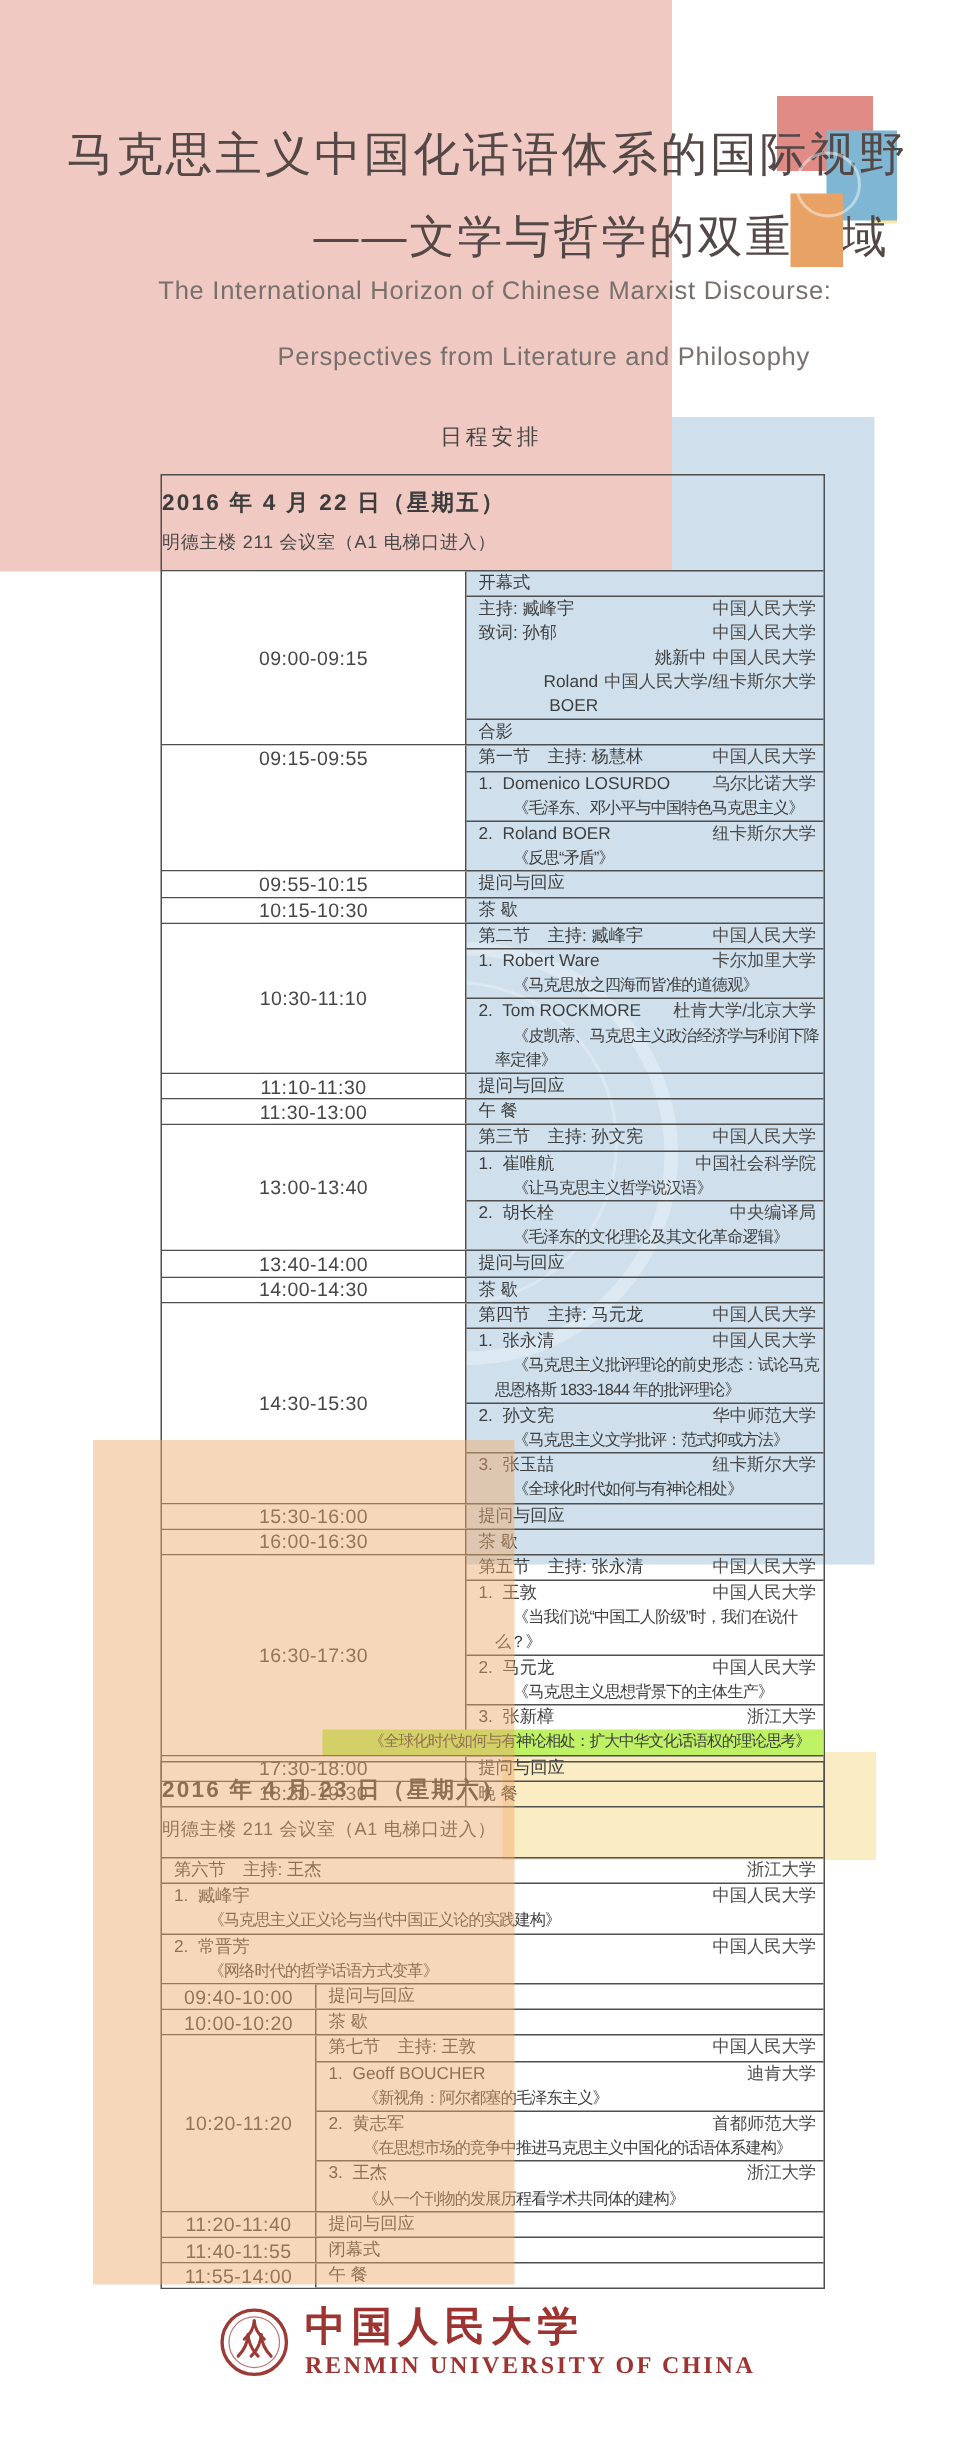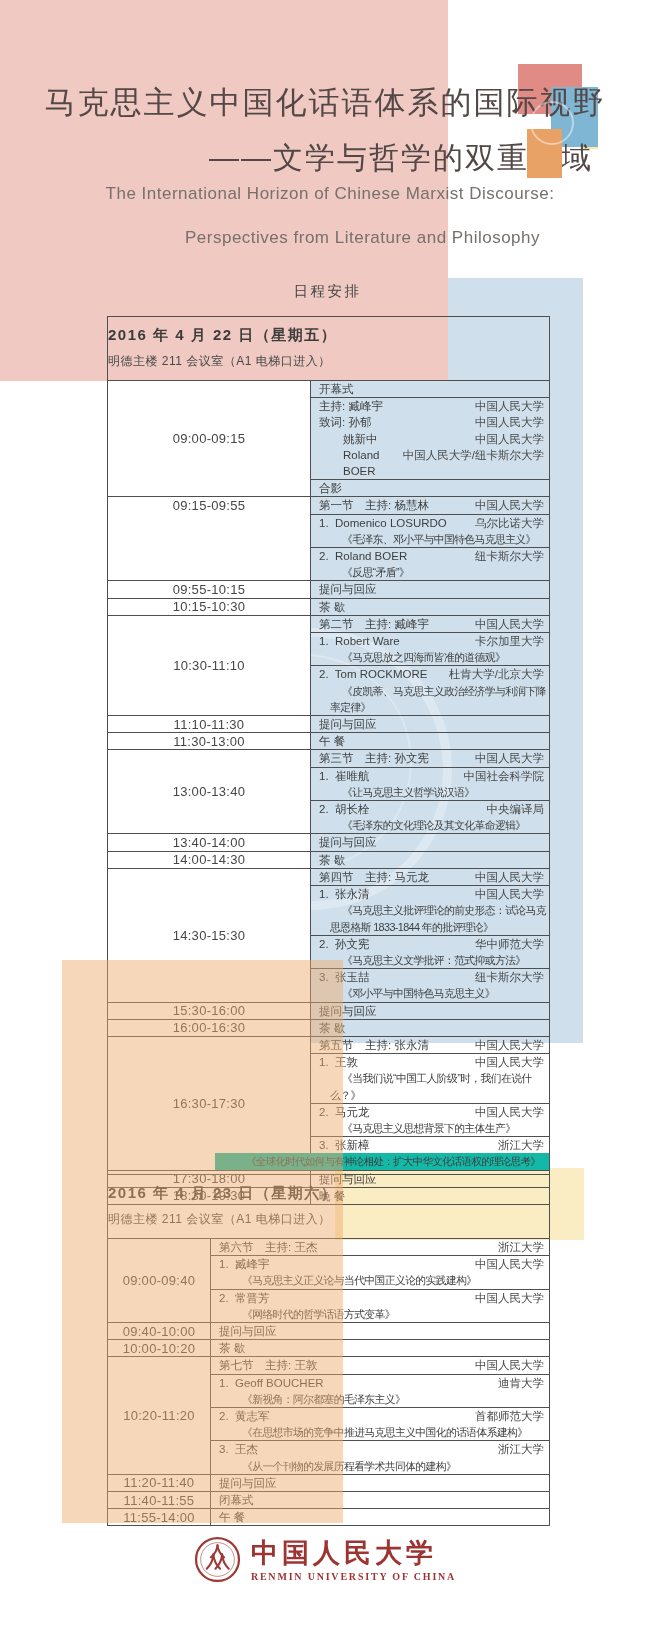--- a/index.html
+++ b/index.html
@@ -48,31 +48,31 @@
   .tcell{flex:0 0 202px;max-width:202px;border-right:1px solid #4f4f4f;background:#fff;
          display:flex;align-items:center;justify-content:center;font-size:13px;
          letter-spacing:0.3px;color:#464646;}
   #day2 .tcell{flex:0 0 102px;max-width:102px;}
   .vtop .tcell{align-items:flex-start;padding-top:1px;}
   .ccell{flex:1;min-width:0;}
   .cblock + .cblock{border-top:1px solid #4f4f4f;}
   .cline{display:flex;line-height:16.2px;font-size:11.5px;}
   .cline .l{flex:1;min-width:0;padding-left:8px;white-space:pre-wrap;}
   .cline .r{white-space:nowrap;padding:0 5px 0 4px;color:#4a4a4a;}
-  .indent2 .l{padding-left:32px;}
+  .indent2 .l{padding-left:32px;text-align:right;}
   .title .l{padding-left:19px;text-indent:12px;font-size:10.8px;letter-spacing:-0.6px;}
-  .wide{margin-left:-96px;background:#14b8a6;}
+  .wide{margin-left:-96px;background:#bef264;}
   .wide .l{white-space:nowrap;font-size:10.5px;letter-spacing:-0.7px;}
 
   
   #footer{left:0;top:1536px;width:650px;display:flex;justify-content:center;align-items:center;z-index:3;}
   #seal{flex:none;margin-right:10px;}
   #uni-name{font-family:"Liberation Serif","DejaVu Serif",serif;font-weight:bold;font-size:27px;
             color:#9d3431;letter-spacing:4px;line-height:30px;}
-  #uni-en{font-family:"Liberation Serif","DejaVu Serif",serif;font-weight:bold;font-size:10px;
+  #uni-en{font-family:"Liberation Serif","DejaVu Serif",serif;font-weight:bold;font-size:16px;
           color:#9d3431;letter-spacing:1.8px;margin-top:3px;}
 </style>
 </head>
 <body>
 
 <div id="canvas">
 
   <div class="abs" id="blk-blue"></div>
   <div class="abs" id="blk-yellow-lg"></div>
   <div class="abs" id="blk-pink"></div>
@@ -303,21 +303,21 @@
               <div class="cline title">
                 <span class="l">《马克思主义文学批评：范式抑或方法》</span>
               </div>
             </div>
             <div class="cblock">
               <div class="cline">
                 <span class="l">3.  张玉喆</span>
                 <span class="r">纽卡斯尔大学</span>
               </div>
               <div class="cline title">
-                <span class="l">《邓小平与中国特色马克思主义》</span>
+                <span class="l">《全球化时代如何与有神论相处》</span>
               </div>
             </div>
           </div>
         </div>
         <div class="trow">
           <div class="tcell">15:30-16:00</div>
           <div class="ccell">
             <div class="cblock">
               <div class="cline">
                 <span class="l">提问与回应</span>
@@ -396,21 +396,20 @@
       </div>
   </div>
 
   <div class="sched" id="day2">
     <div class="day-head">
       <div class="day-date">2016 年 4 月 23 日（星期六）</div>
       <div class="day-venue">明德主楼 211 会议室（A1 电梯口进入）</div>
     </div>
     <div>
         <div class="trow">
-          <div class="tcell">09:00-09:40</div>
           <div class="ccell">
             <div class="cblock">
               <div class="cline">
                 <span class="l">第六节　主持: 王杰</span>
                 <span class="r">浙江大学</span>
               </div>
             </div>
             <div class="cblock">
               <div class="cline">
                 <span class="l">1.  臧峰宇</span>

